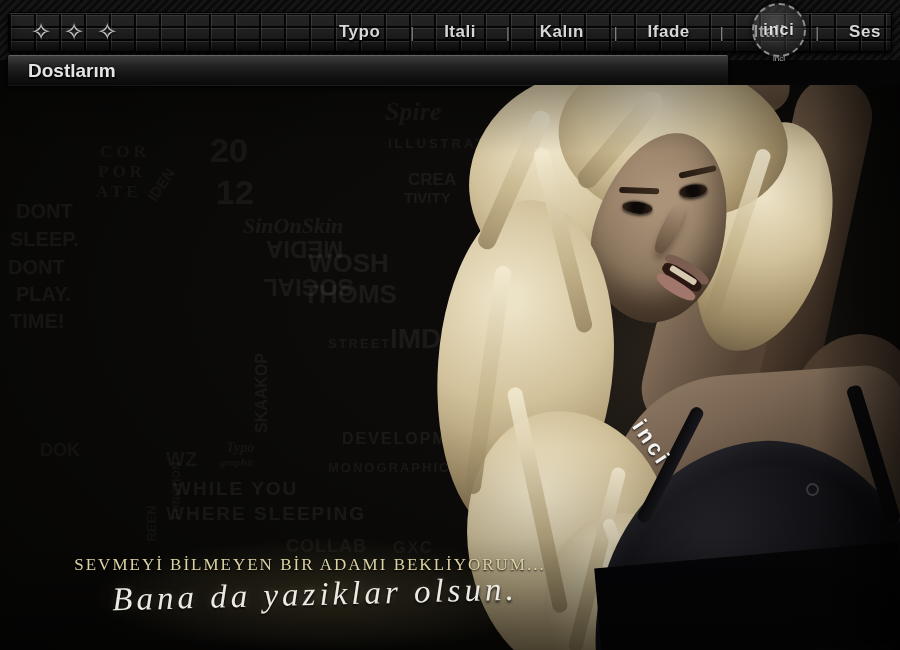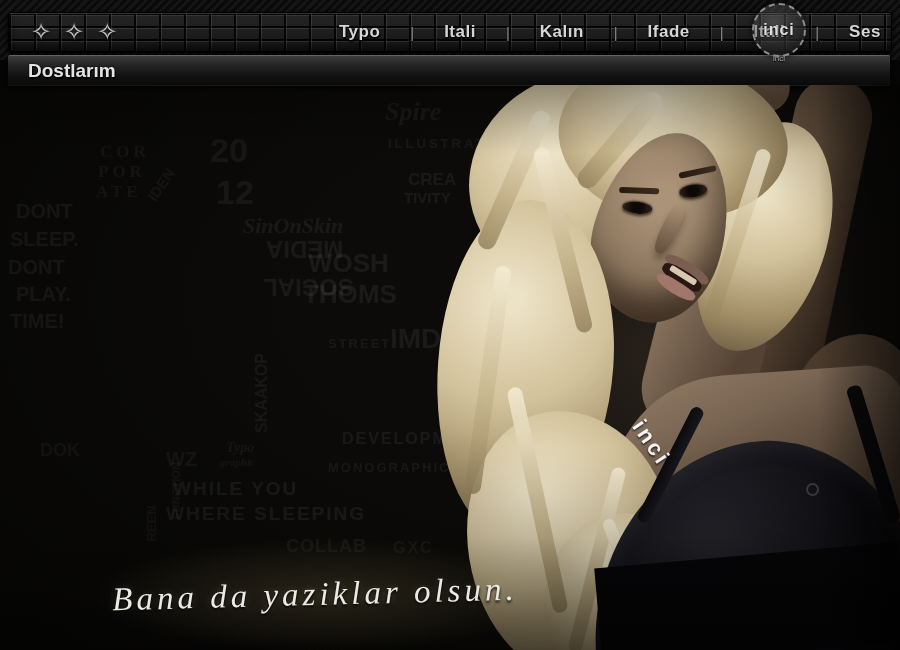--- a/index.html
+++ b/index.html
@@ -31,21 +31,21 @@
   .inci-badge{position:absolute;left:747px;top:3px;width:64px;height:58px;z-index:5;text-align:center;}
   .badge-circle{width:50px;height:50px;margin:0 auto;border-radius:50%;
     border:2px dashed #8d8d8d;display:flex;align-items:center;justify-content:center;
     background:radial-gradient(circle at 40% 35%,rgba(160,160,160,.30),rgba(40,40,40,.55) 75%);
     box-shadow:0 0 6px rgba(0,0,0,.85);}
   .badge-text{font-size:16px;font-weight:bold;color:#dedede;letter-spacing:1px;
     text-shadow:0 1px 2px #000;}
   .badge-sub{font-size:8px;color:#a8a8a8;margin-top:-3px;text-shadow:0 1px 1px #000;}
 
   
-  .section-bar{position:absolute;left:8px;top:55px;width:882px;height:29px;z-index:2;
+  .section-bar{position:absolute;left:8px;top:55px;width:720px;height:29px;z-index:2;
     background:linear-gradient(180deg,#3d3d3d,#222 35%,#121212 70%,#0a0a0a);
     border-top:1px solid #636363;border-bottom:1px solid #2c2c2c;border-radius:2px;
     box-shadow:0 2px 4px rgba(0,0,0,.85);}
   .section-title{margin-left:20px;line-height:29px;font-size:19px;font-weight:bold;color:#e4e4e4;
     text-shadow:1px 2px 1px #000,0 0 2px #000;}
 
   
   .content{position:absolute;left:0;top:85px;width:900px;height:565px;overflow:hidden;
     background:#0c0b09;}
 
@@ -264,16 +264,17 @@
       <div class="strap-left"></div>
       <div class="strap-right"></div>
       <div class="ring"></div>
       <div class="right-dark"></div>
     </div>
 
     <div class="watermark">inci</div>
     <div class="vignette"></div>
 
     <div class="caption-glow"></div>
+    <div class="caption1">SEVMEYİ BİLMEYEN BİR ADAMI BEKLİYORUM...</div>
     <div class="caption2">Bana da yaziklar olsun.</div>
   </div>
 
 </div>
 
 </body></html>

